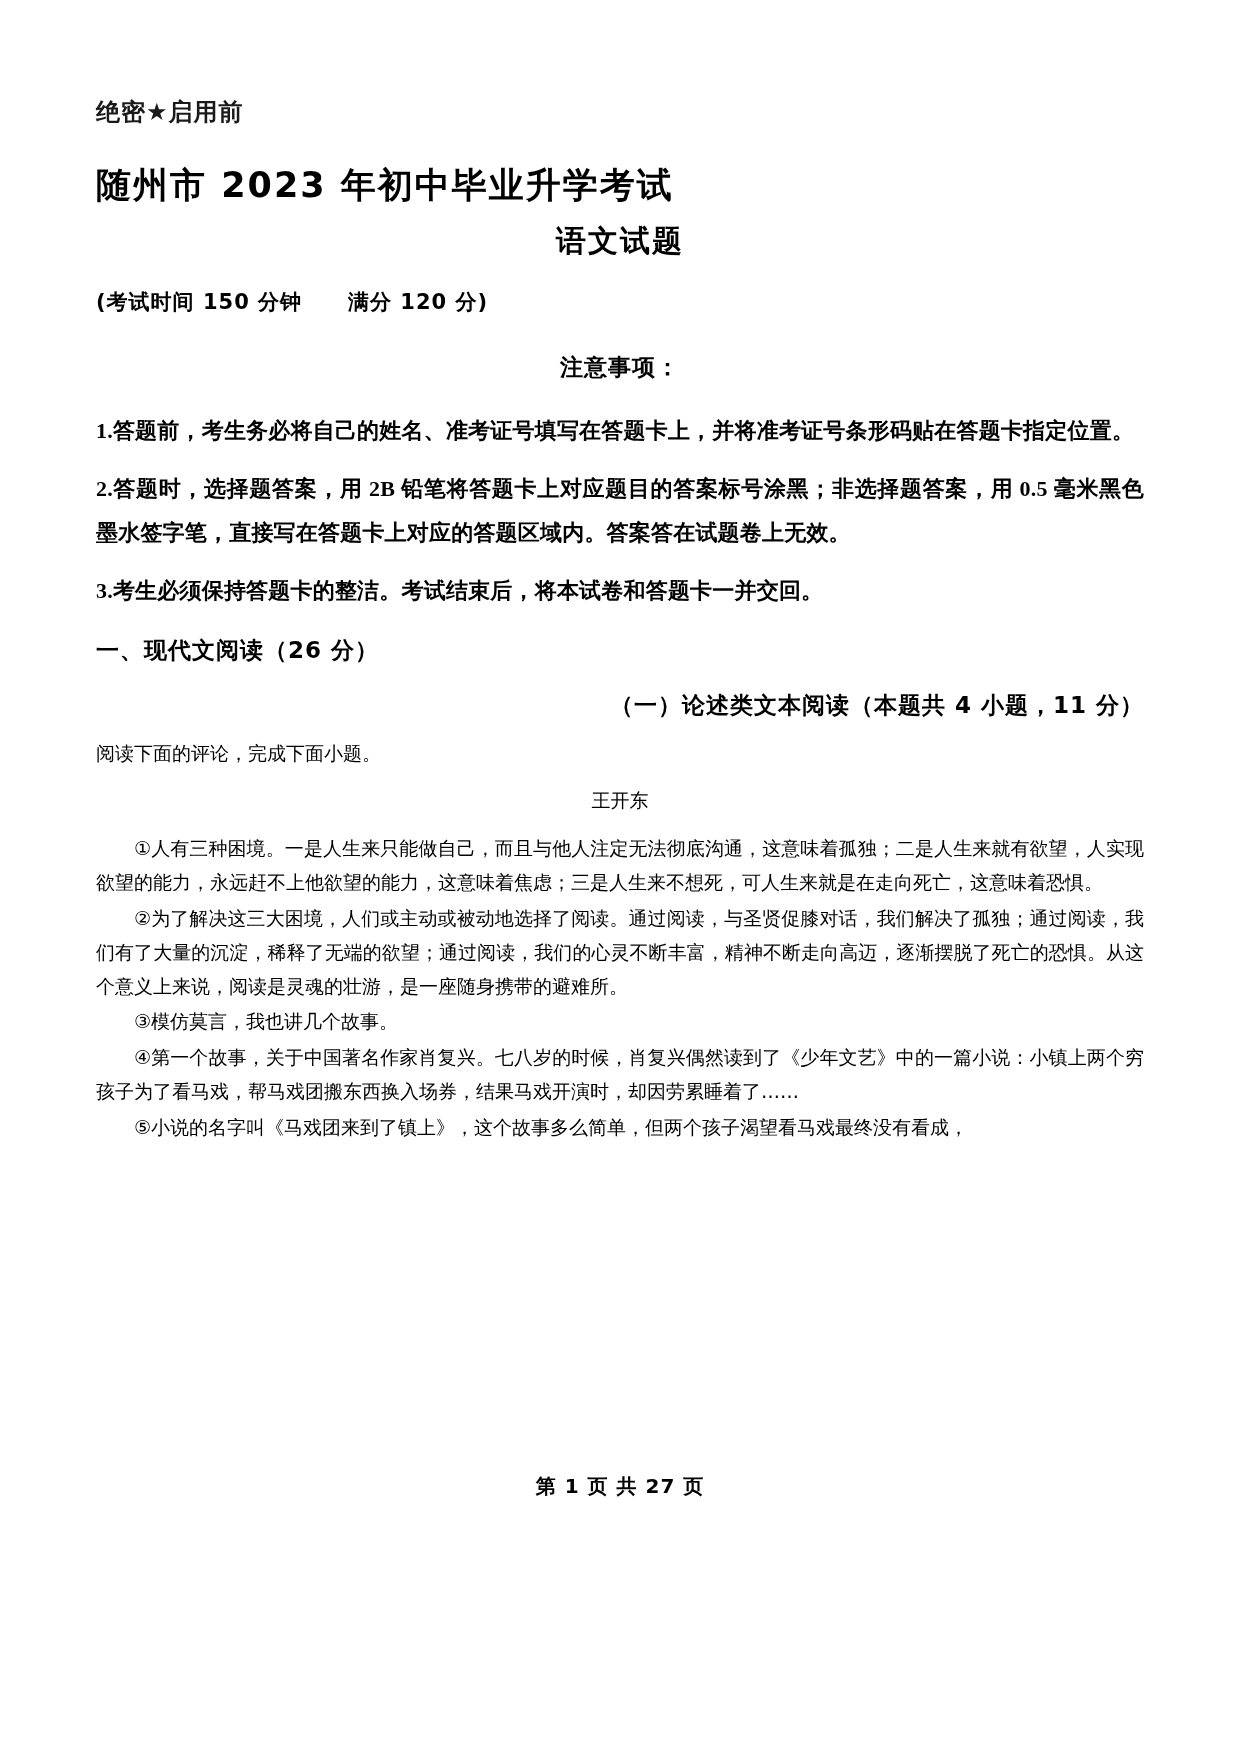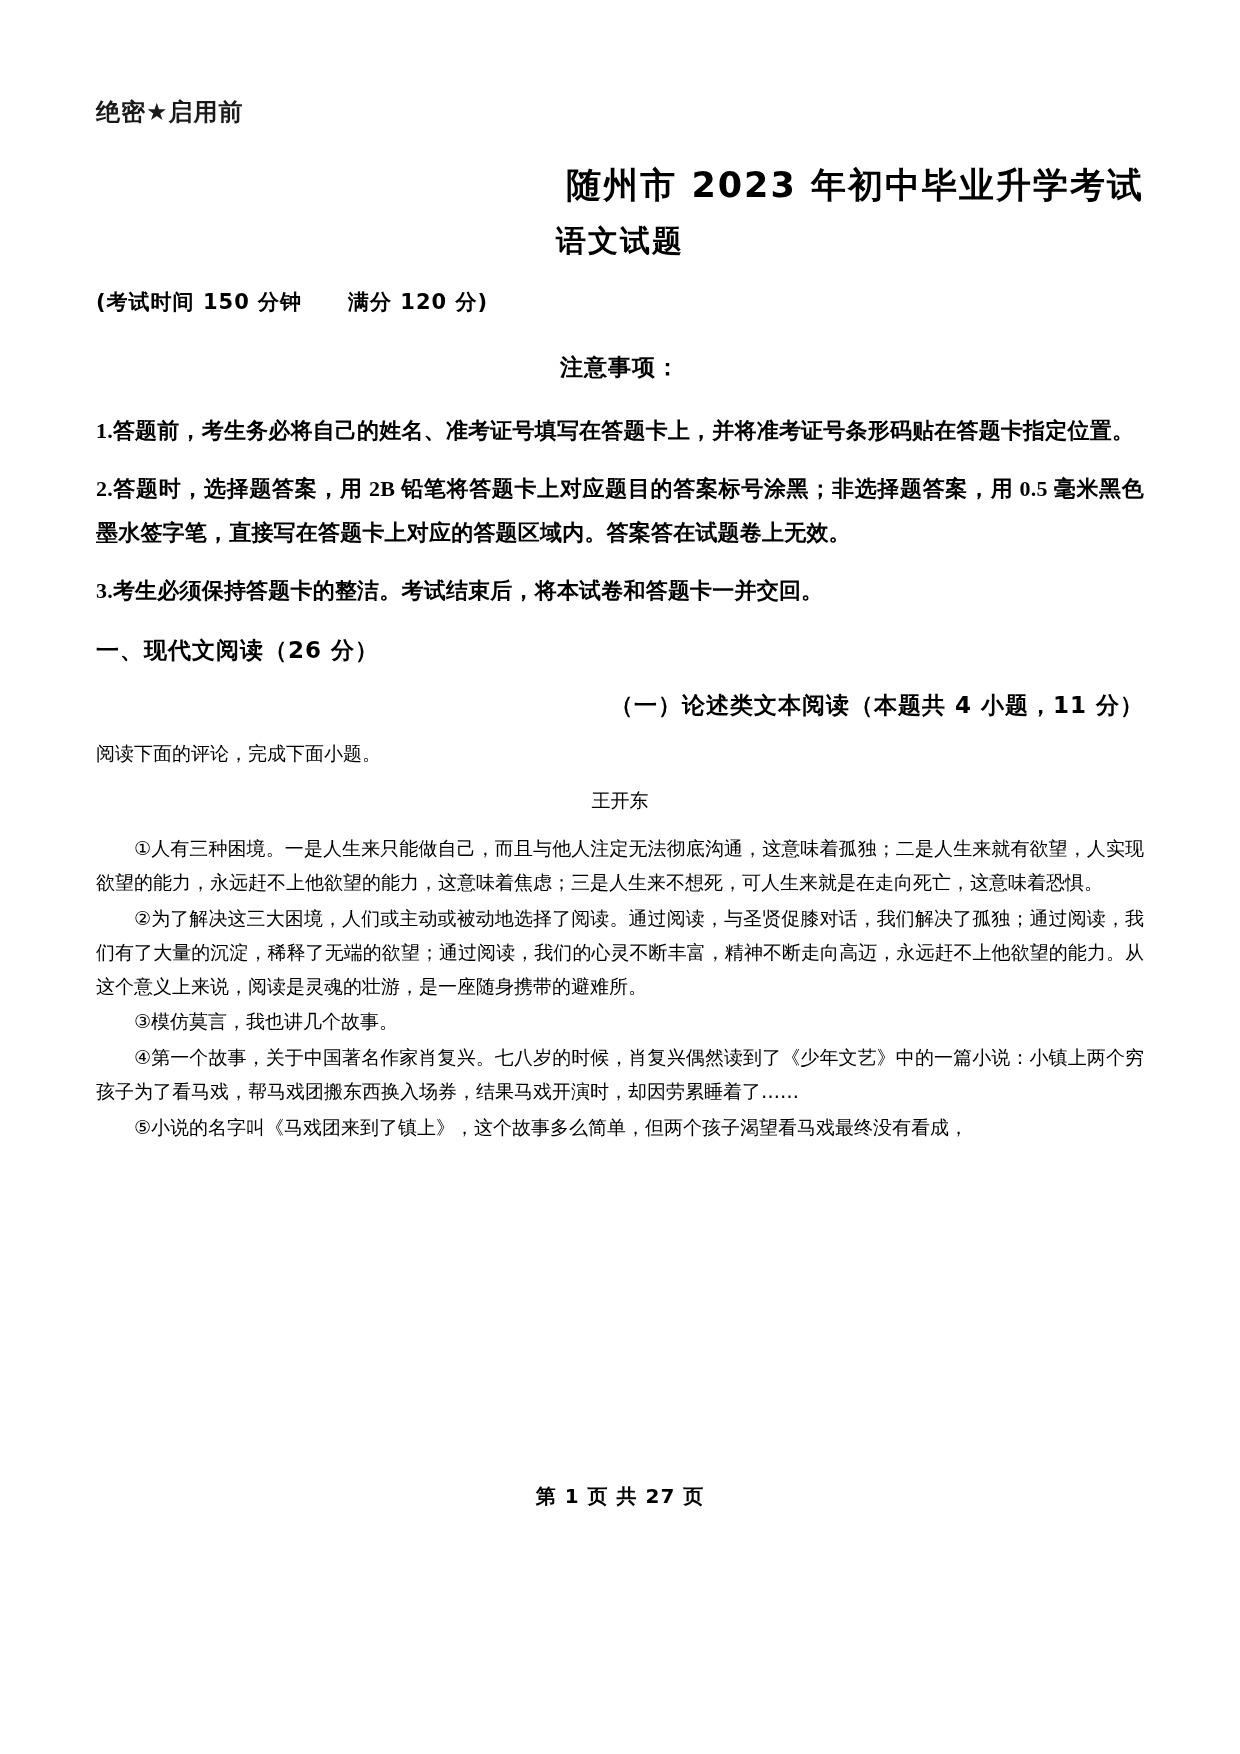--- a/index.html
+++ b/index.html
@@ -27,21 +27,21 @@
   .secret-line {
     font-family: "DejaVu Sans", "Liberation Sans", sans-serif;
     font-weight: bold;
     font-size: 24px;
     letter-spacing: 1px;
     margin: 0 0 34px 0;
     color: #1a1a1a;
   }
 
   .doc-title {
-    text-align: right;
+    text-align: left;
     font-family: "DejaVu Sans", "Liberation Sans", sans-serif;
     font-weight: bold;
     font-size: 35px;
     letter-spacing: 2px;
     margin: 0 0 12px 0;
   }
   .doc-subtitle {
     text-align: center;
     font-family: "DejaVu Sans", "Liberation Sans", sans-serif;
     font-weight: bold;
@@ -125,21 +125,21 @@
     text-indent: 2em;
     text-align: justify;
     text-justify: inter-ideograph;
   }
 
   
   .page-footer {
     position: absolute;
     left: 0;
     right: 0;
-    bottom: 28px;
+    bottom: 38px;
     text-align: center;
     font-family: "DejaVu Sans", "Liberation Sans", sans-serif;
     font-weight: bold;
     font-size: 20px;
     letter-spacing: 1px;
   }
 </style>
 </head>
 <body>
 
@@ -164,20 +164,20 @@
   <div class="section-heading">一、现代文阅读（26 分）</div>
 
   <div class="subsection-heading">（一）论述类文本阅读（本题共 4 小题，11 分）</div>
 
   <p class="lead">阅读下面的评论，完成下面小题。</p>
 
 
   <p class="article-author">王开东</p>
 
   <p class="para">①人有三种困境。一是人生来只能做自己，而且与他人注定无法彻底沟通，这意味着孤独；二是人生来就有欲望，人实现欲望的能力，永远赶不上他欲望的能力，这意味着焦虑；三是人生来不想死，可人生来就是在走向死亡，这意味着恐惧。</p>
-  <p class="para">②为了解决这三大困境，人们或主动或被动地选择了阅读。通过阅读，与圣贤促膝对话，我们解决了孤独；通过阅读，我们有了大量的沉淀，稀释了无端的欲望；通过阅读，我们的心灵不断丰富，精神不断走向高迈，永远赶不上他欲望的能力。从这个意义上来说，阅读是灵魂的壮游，是一座随身携带的避难所。</p>
+  <p class="para">②为了解决这三大困境，人们或主动或被动地选择了阅读。通过阅读，与圣贤促膝对话，我们解决了孤独；通过阅读，我们有了大量的沉淀，稀释了无端的欲望；通过阅读，我们的心灵不断丰富，精神不断走向高迈，逐渐摆脱了死亡的恐惧。从这个意义上来说，阅读是灵魂的壮游，是一座随身携带的避难所。</p>
   <p class="para">③模仿莫言，我也讲几个故事。</p>
   <p class="para">④第一个故事，关于中国著名作家肖复兴。七八岁的时候，肖复兴偶然读到了《少年文艺》中的一篇小说：小镇上两个穷孩子为了看马戏，帮马戏团搬东西换入场券，结果马戏开演时，却因劳累睡着了……</p>
   <p class="para">⑤小说的名字叫《马戏团来到了镇上》，这个故事多么简单，但两个孩子渴望看马戏最终没有看成，</p>
 
   <div class="page-footer">第 1 页 共 27 页</div>
 
 </div>
 
 </body></html>

